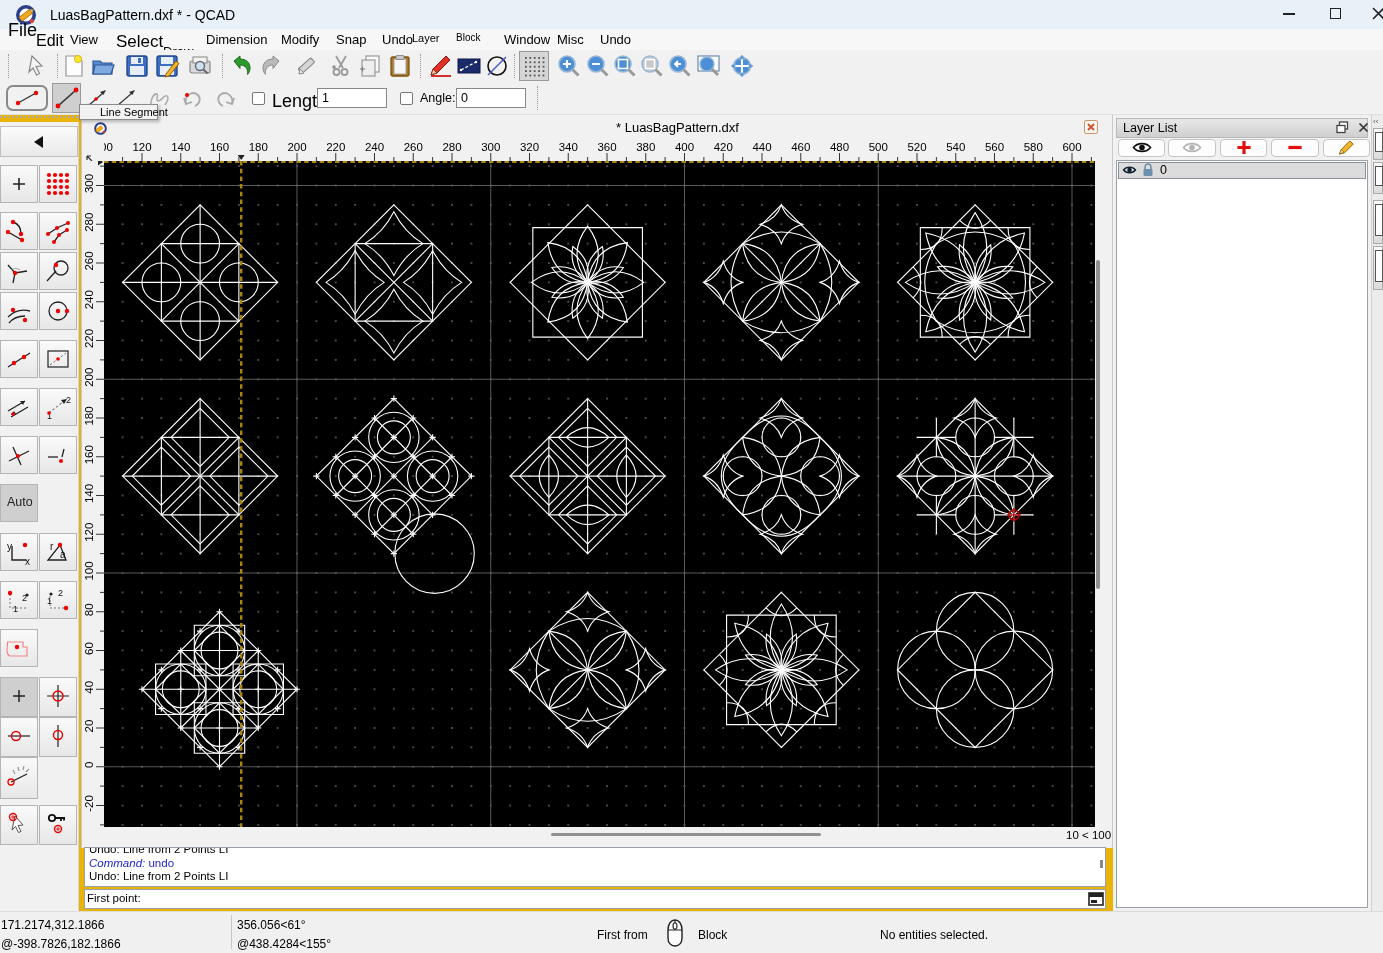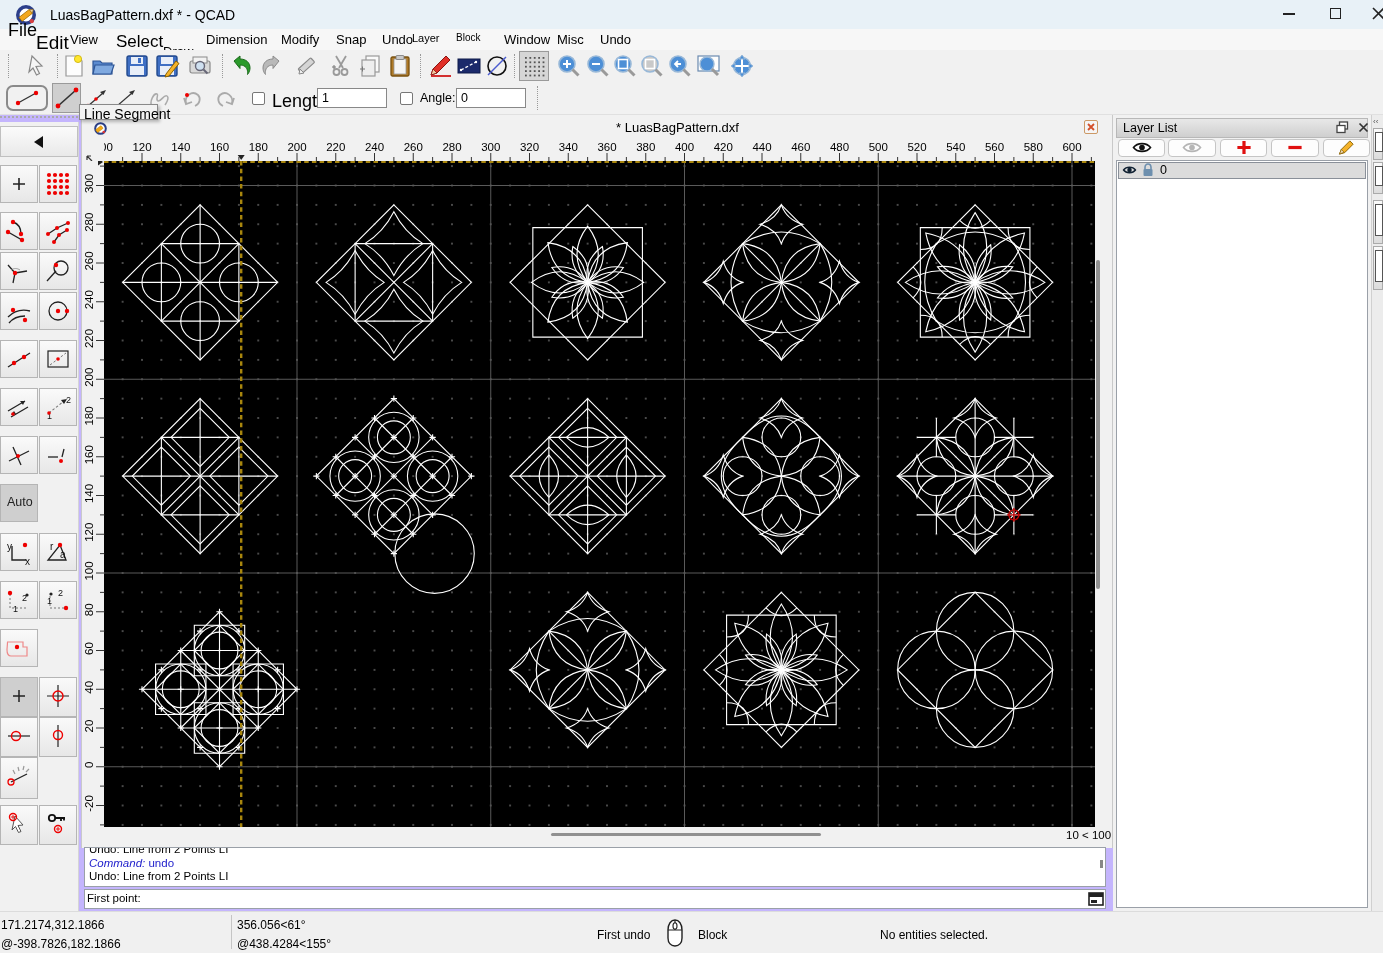--- a/index.html
+++ b/index.html
@@ -1,16 +1,16 @@
 <!DOCTYPE html>
 <html><head><meta charset="utf-8">
 <style>
 *{margin:0;padding:0;box-sizing:border-box}
 body{font-family:"Liberation Sans",sans-serif;width:1383px;height:953px;overflow:hidden}
-#app{position:relative;width:1383px;height:953px;background:#c4b5fd;font-family:"Liberation Sans",sans-serif}
+#app{position:relative;width:1383px;height:953px;background:#eab308;font-family:"Liberation Sans",sans-serif}
 .abs{position:absolute}
 .vsep{position:absolute;top:54px;width:1px;height:24px;background:transparent;border-left:1px dotted #999}
 </style></head><body>
 <div id="app">
 <div class="abs" style="left:0;top:0;width:1383px;height:29px;background:#e8f1f7"></div>
     <svg class="abs" style="left:15px;top:4px" width="22" height="22" viewBox="0 0 22 22">
 <circle cx="11" cy="11" r="8.2" fill="#fff" stroke="#2c3f8a" stroke-width="3.6"></circle>
 <g transform="rotate(-38 11 11)">
         <rect x="4" y="8.6" width="13" height="5" rx="0.5" fill="#f3a71c" stroke="#9a6a00" stroke-width="0.7"></rect>
         <path d="M17 8.6l3.2 2.5-3.2 2.5z" fill="#e8d2a8" stroke="#9a6a00" stroke-width="0.5"></path>
@@ -18,21 +18,21 @@
 <circle cx="16.8" cy="17.2" r="2.1" fill="#d84040"></circle>
 </svg>
     <div class="abs" style="left:50px;top:7px;font-size:14px;color:#000">LuasBagPattern.dxf * - QCAD</div>
     <div class="abs" style="left:1283px;top:13px;width:12px;height:1.6px;background:#222"></div>
     <div class="abs" style="left:1330px;top:8px;width:11px;height:11px;border:1.6px solid #222"></div>
     <svg class="abs" style="left:1372px;top:7px" width="13" height="13" viewBox="0 0 13 13">
       <path d="M1 1L12 12M12 1L1 12" stroke="#222" stroke-width="1.6"></path>
     </svg>
     <div class="abs" style="left:0;top:29px;width:1383px;height:21px;background:#f7f7f7"></div>
     <div class="abs" style="left:8px;top:20px;font-size:18px;color:#000">File</div>
-    <div class="abs" style="left:36px;top:32px;font-size:19px;color:#000">Edit</div>
+    <div class="abs" style="left:36px;top:32px;font-size:16px;color:#000">Edit</div>
     <div class="abs" style="left:70px;top:32px;font-size:13px;color:#000">View</div>
     <div class="abs" style="left:116px;top:32px;font-size:17px;color:#000">Select</div>
     <div class="abs" style="left:163px;top:44px;font-size:13px;color:#000">Draw</div>
     <div class="abs" style="left:206px;top:32px;font-size:13px;color:#000">Dimension</div>
     <div class="abs" style="left:281px;top:32px;font-size:13px;color:#000">Modify</div>
     <div class="abs" style="left:336px;top:32px;font-size:13px;color:#000">Snap</div>
     <div class="abs" style="left:382px;top:32px;font-size:13px;color:#000">Undo</div>
     <div class="abs" style="left:412px;top:32px;font-size:11px;color:#000">Layer</div>
     <div class="abs" style="left:456px;top:32px;font-size:10px;color:#000">Block</div>
     <div class="abs" style="left:504px;top:32px;font-size:13px;color:#000">Window</div>
@@ -715,21 +715,21 @@
       <rect x="1" y="2" width="14" height="12" fill="#fff" stroke="#222" stroke-width="1.6"></rect>
       <rect x="1" y="2" width="14" height="4" fill="#222"></rect>
       <rect x="3" y="9" width="6" height="3" fill="#222"></rect>
     </svg>
     <div class="abs" style="left:0;top:911px;width:1383px;height:42px;background:#f0f0f0;border-top:1px solid #dcdcdc"></div>
     <div class="abs" style="left:1px;top:918px;font-size:12px;color:#000">171.2174,312.1866</div>
     <div class="abs" style="left:1px;top:937px;font-size:12px;color:#000">@-398.7826,182.1866</div>
     <div class="abs" style="left:231px;top:915px;width:1px;height:34px;background:#c5c5c5"></div>
     <div class="abs" style="left:237px;top:918px;font-size:12px;color:#000">356.056&lt;61°</div>
     <div class="abs" style="left:237px;top:937px;font-size:12px;color:#000">@438.4284&lt;155°</div>
-    <div class="abs" style="left:597px;top:928px;font-size:12px;color:#000">First undo</div>
+    <div class="abs" style="left:597px;top:928px;font-size:12px;color:#000">First from</div>
     <svg class="abs" style="left:664px;top:918px" width="22" height="30" viewBox="0 0 22 30">
 <path d="M4 12c0-6 3-10 7-10s7 4 7 10v8c0 5-3 8-7 8s-7-3-7-8z" fill="#fff" stroke="#222" stroke-width="1.4"></path>
 <path d="M11 2v10M4 12h14" stroke="#222" stroke-width="1.2" fill="none"></path>
 <ellipse cx="11" cy="8" rx="2" ry="3.2" fill="#fff" stroke="#222" stroke-width="1.1"></ellipse>
     </svg>
     <div class="abs" style="left:698px;top:928px;font-size:12px;color:#000">Block</div>
     <div class="abs" style="left:880px;top:928px;font-size:12px;color:#000">No entities selected.</div>
     <div class="abs" style="left:1113px;top:115px;width:270px;height:796px;background:#f1f1f1"></div>
     <div class="abs" style="left:1116px;top:118px;width:252px;height:20px;background:linear-gradient(#e8e8e8,#cfcfcf);border:1px solid #b8b8b8"></div>
     <div class="abs" style="left:1123px;top:121px;font-size:12.5px;color:#000">Layer List</div>
@@ -778,13 +778,13 @@
     <div class="abs" style="left:1373px;top:117px;font-size:8px;color:#555">‹‹</div>
     <div class="abs" style="left:1373px;top:128px;width:10px;height:32px;background:linear-gradient(#fafafa,#dcdcdc);border:1px solid #aaa"></div>
     <div class="abs" style="left:1375px;top:132px;width:8px;height:20px;background:#fff;border:1px solid #555"></div>
     <div class="abs" style="left:1373px;top:162px;width:10px;height:32px;background:linear-gradient(#fafafa,#dcdcdc);border:1px solid #aaa"></div>
     <div class="abs" style="left:1375px;top:166px;width:8px;height:20px;background:#fff;border:1px solid #555"></div>
     <div class="abs" style="left:1373px;top:200px;width:10px;height:44px;background:linear-gradient(#fafafa,#dcdcdc);border:1px solid #aaa"></div>
     <div class="abs" style="left:1375px;top:204px;width:8px;height:32px;background:#fff;border:1px solid #555"></div>
     <div class="abs" style="left:1373px;top:246px;width:10px;height:44px;background:linear-gradient(#fafafa,#dcdcdc);border:1px solid #aaa"></div>
     <div class="abs" style="left:1375px;top:250px;width:8px;height:32px;background:#fff;border:1px solid #555"></div>
     <div class="abs" style="left:79px;top:104px;width:79px;height:16px;background:#f2f2f2;border:1px solid #8a8a8a;box-shadow:2px 2px 3px rgba(0,0,0,0.25);z-index:50"></div>
-    <div class="abs" style="left:84px;top:106px;font-size:14px;color:#000;z-index:51">Line Segment</div>
+    <div class="abs" style="left:100px;top:106px;font-size:11px;color:#000;z-index:51">Line Segment</div>
   </div>
 </body></html>

